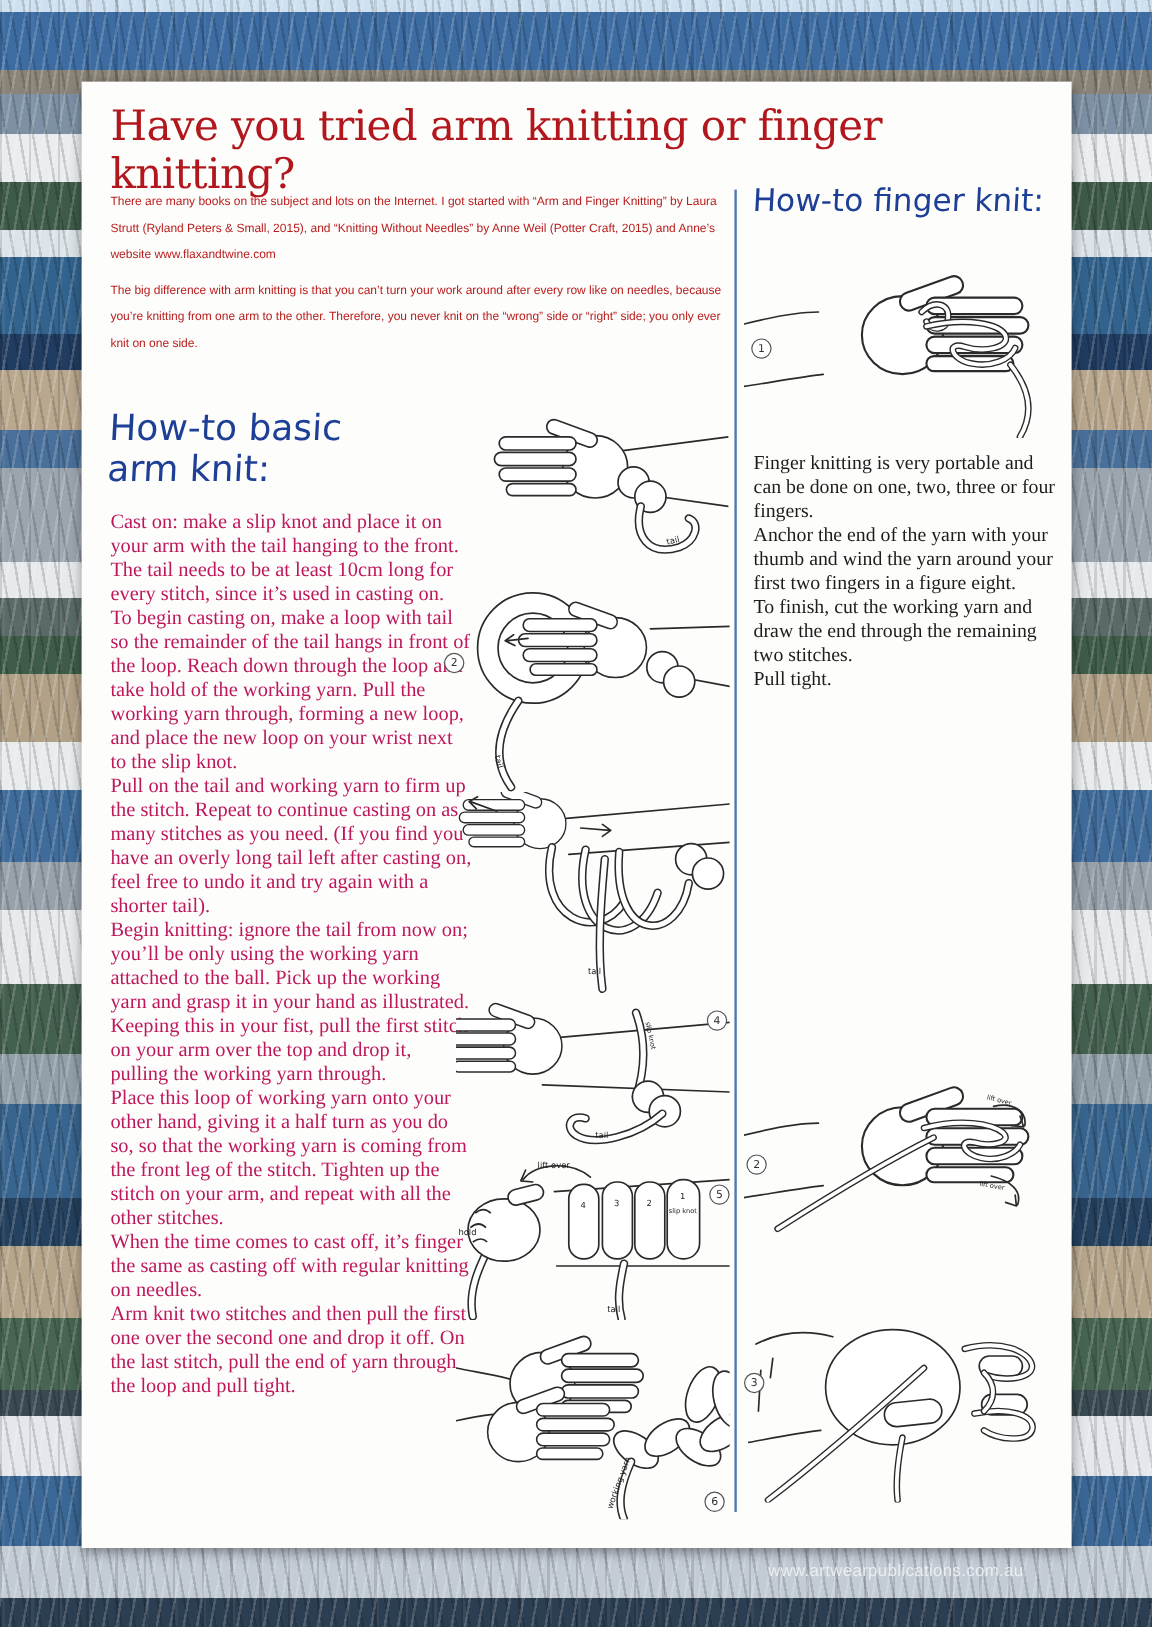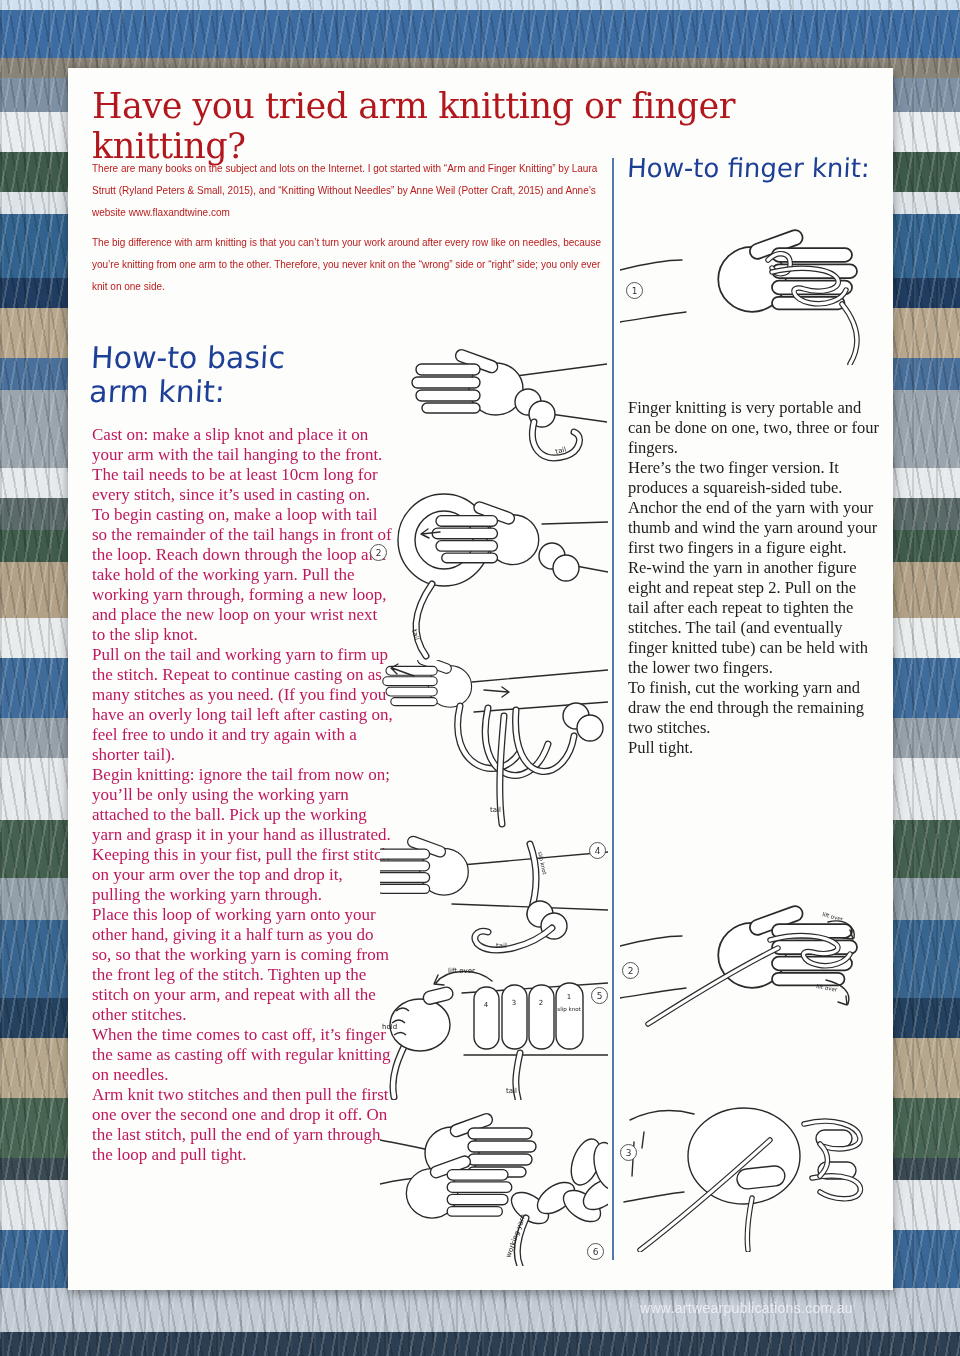--- a/index.html
+++ b/index.html
@@ -64,21 +64,21 @@
   .hw{font-family:"DejaVu Sans",sans-serif;color:#1e3f96;font-weight:400;
       transform:skewX(-3deg);transform-origin:left top;}
   .arm-heading{position:absolute;left:24px;top:273px;margin:0;font-size:30px;line-height:34px;}
   .arm-heading span{display:block;}
   .finger-heading{position:absolute;left:560px;top:85px;margin:0;font-size:26px;}
 
   .bodytext p{margin:0;}
   .arm-text{position:absolute;left:24px;top:357px;width:302px;
         font-size:17px;line-height:20px;color:#be185d;}
   .finger-text{position:absolute;left:560px;top:308px;width:252px;
-        font-size:16.5px;line-height:20px;color:#1d1d1d;margin-top:22px;}
+        font-size:16.5px;line-height:20px;color:#1d1d1d;}
 
   
   .fig{position:absolute;}
   .fignum{position:absolute;width:15px;height:15px;border:1px solid #555;border-radius:50%;
         font:9px "DejaVu Sans",sans-serif;display:flex;align-items:center;justify-content:center;
         color:#333;background:#fff;}
   .fignum:empty{display:none;}
   .ln{stroke:#2a2a2a;stroke-width:1.4;fill:none;stroke-linecap:round;stroke-linejoin:round;}
   .wh{fill:#fff;stroke:#2a2a2a;stroke-width:1.4;}
   .yo{stroke:#2a2a2a;stroke-width:7;fill:none;stroke-linecap:round;}
@@ -141,23 +141,21 @@
     <p>Begin knitting: ignore the tail from now on; you’ll be only using the working yarn attached to the ball. Pick up the working yarn and grasp it in your hand as illustrated. Keeping this in your fist, pull the first stitch on your arm over the top and drop it, pulling the working yarn through.</p>
     <p>Place this loop of working yarn onto your other hand, giving it a half turn as you do so, so that the working yarn is coming from the front leg of the stitch. Tighten up the stitch on your arm, and repeat with all the other stitches.</p>
     <p>When the time comes to cast off, it’s finger the same as casting off with regular knitting on needles.</p>
     <p>Arm knit two stitches and then pull the first one over the second one and drop it off. On the last stitch, pull the end of yarn through the loop and pull tight.</p>
   </div>
 
   <h2 class="finger-heading hw">How-to finger knit:</h2>
 
   <div class="finger-text bodytext">
     <p>Finger knitting is very portable and can be done on one, two, three or four fingers.</p>
-    <p>Here’s the two finger version. It produces a squareish-sided tube.</p>
     <p>Anchor the end of the yarn with your thumb and wind the yarn around your first two fingers in a figure eight.</p>
-    <p>Re-wind the yarn in another figure eight and repeat step 2. Pull on the tail after each repeat to tighten the stitches. The tail (and eventually finger knitted tube) can be held with the lower two fingers.</p>
     <p>To finish, cut the working yarn and draw the end through the remaining two stitches.</p>
     <p>Pull tight.</p>
   </div>
 
   <div class="fig" style="left:314px;top:278px;width:225px;height:140px">
     <svg width="225" height="140" viewBox="0 0 225 140">
       <path class="ln" d="M134,30 L225,18"></path>
       <path class="ln" d="M140,64 L225,76"></path>
       <use href="#hand-open" transform="translate(34,10)"></use>
       <use href="#knot" transform="translate(146,56)"></use>

